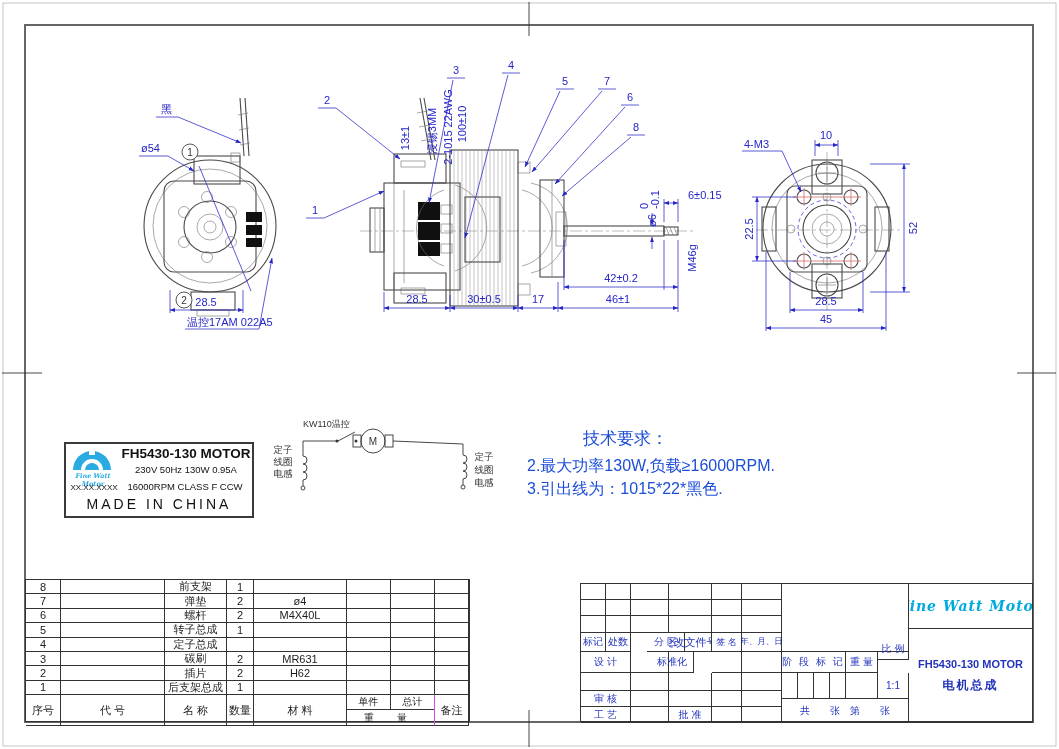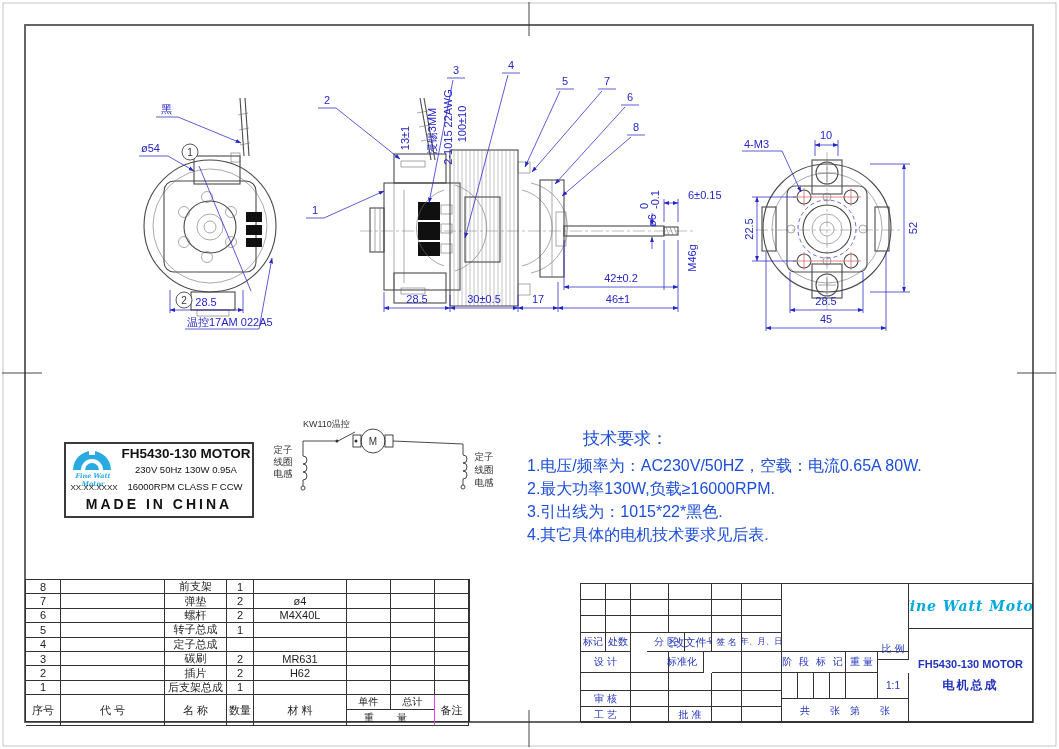--- a/index.html
+++ b/index.html
@@ -25,21 +25,21 @@
            border:2px solid #3a3a3a; background:#fff; box-sizing:border-box; }
   .plate .model  { position:absolute; left:54px; top:2px;  width:132px; text-align:center;
                    font-size:13.5px; font-weight:bold; color:#111; }
   .plate .specs  { position:absolute; left:54px; top:20px; width:132px; text-align:center;
                    font-size:9.5px; color:#111; }
   .plate .speed  { position:absolute; left:50px; top:37px; width:138px; text-align:center;
                    font-size:9.5px; color:#111; }
   .plate .date   { position:absolute; left:2px;  top:39px; width:52px; text-align:center;
                    font-size:8px; color:#111; }
   .plate .origin { position:absolute; left:0;    top:52px; width:100%; text-align:center;
-                   font-size:14px; font-weight:bold; letter-spacing:3px; color:#111; }
+                   font-size:14px; font-weight:normal; letter-spacing:3px; color:#111; }
   .plate .brandtxt { position:absolute; left:0; top:28px; width:54px; text-align:center;
                    font-size:6.5px; font-style:italic; font-weight:bold; color:#29abe2;
                    font-family:"DejaVu Serif", serif; }
 
   
   .tech { position:absolute; left:527px; top:427px; width:432px; color:#1d4ed8; }
   .tech .t-title { font-size:17px; margin-left:56px; margin-bottom:4px; }
   .tech .t-line  { font-size:16px; line-height:23px; white-space:nowrap; }
   .tech .indent  { margin-left:17px; }
 
@@ -372,24 +372,22 @@
   <div class="brandtxt">Fine Watt Motor</div>
   <div class="model">FH5430-130 MOTOR</div>
   <div class="specs">230V 50Hz 130W 0.95A</div>
   <div class="date">XX.XX.XXXX</div>
   <div class="speed">16000RPM CLASS F  CCW</div>
   <div class="origin">MADE IN CHINA</div>
 </div>
 
 <div class="tech">
   <div class="t-title">技术要求：</div>
-  <div class="t-line">1.电压/频率为：AC230V/50HZ，空载：电流0.65A 80W.</div>
   <div class="t-line">2.最大功率130W,负载≥16000RPM.</div>
   <div class="t-line">3.引出线为：1015*22*黑色.</div>
-  <div class="t-line">4.其它具体的电机技术要求见后表.</div>
 </div>
 
 <div class="parts">
   <div class="pc">8</div>
   <div class="pc"></div>
   <div class="pc">前支架</div>
   <div class="pc">1</div>
   <div class="pc"></div>
   <div class="pc"></div>
   <div class="pc"></div>
@@ -494,21 +492,21 @@
 
   <div class="tc" style="left:0;top:49px;width:25px;height:19px">标记</div>
   <div class="tc" style="left:25px;top:49px;width:25px;height:19px">处数</div>
   <div class="tc" style="left:66px;top:49px;width:38px;height:19px">分 区</div>
   <div class="tc" style="left:88px;top:49px;width:43px;height:19px;font-size:11px">更改文件号</div>
   <div class="tc" style="left:131px;top:49px;width:30px;height:19px;font-size:9px">签 名</div>
   <div class="tc" style="left:161px;top:49px;width:40px;height:19px;font-size:8.5px">年、月、日</div>
 
   <div class="tc" style="left:0;top:68px;width:50px;height:21px">设 计</div>
   <div class="tc" style="left:50px;top:68px;width:38px;height:21px"></div>
-  <div class="tc" style="left:80px;top:68px;width:43px;height:21px">标准化</div>
+  <div class="tc" style="left:70px;top:68px;width:43px;height:21px">标准化</div>
   <div class="tc" style="left:131px;top:68px;width:30px;height:21px"></div>
   <div class="tc" style="left:161px;top:68px;width:40px;height:21px"></div>
 
   <div class="tc" style="left:0;top:89px;width:50px;height:18px"></div>
   <div class="tc" style="left:50px;top:89px;width:38px;height:18px"></div>
   <div class="tc" style="left:88px;top:89px;width:43px;height:18px"></div>
   <div class="tc" style="left:131px;top:89px;width:30px;height:18px"></div>
   <div class="tc" style="left:161px;top:89px;width:40px;height:18px"></div>
 
   <div class="tc" style="left:0;top:107px;width:50px;height:16px">审 核</div>

